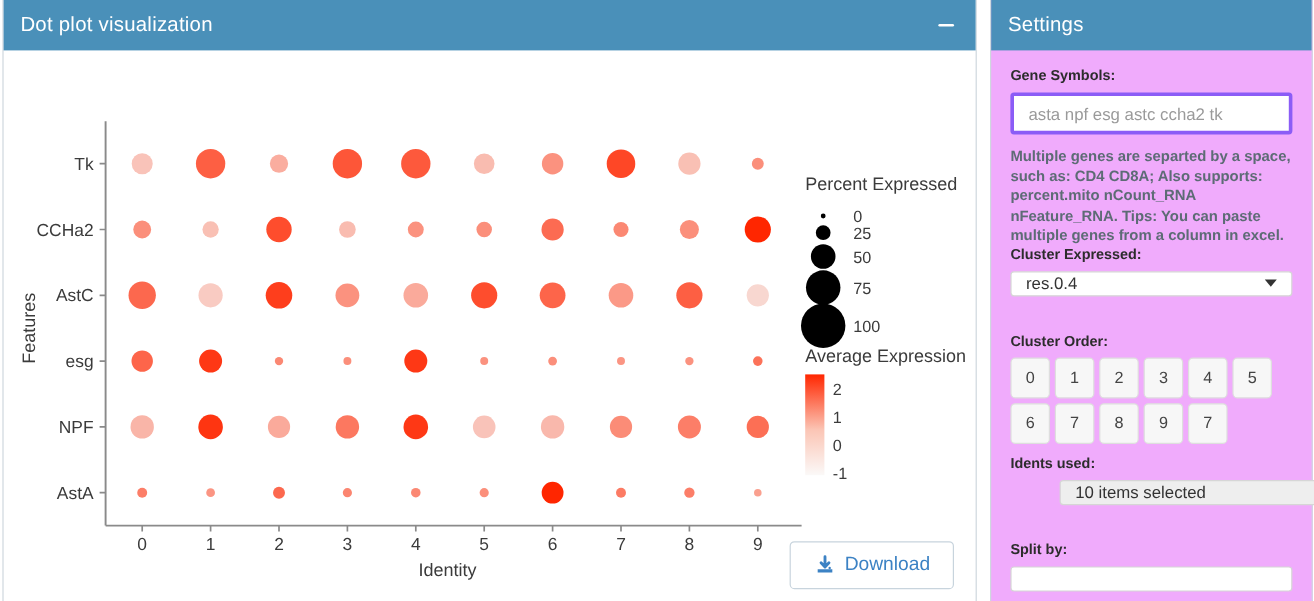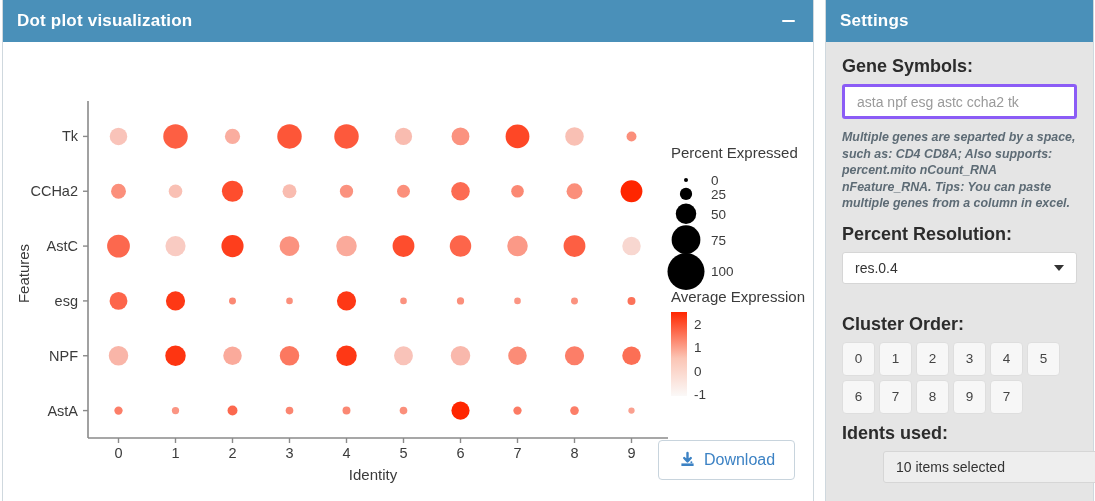--- a/index.html
+++ b/index.html
@@ -22,75 +22,75 @@
     position:relative;
     margin-left:2px;
   }
   .panel-head{
     height:42px;background:#4a90b9;
     display:flex;align-items:center;
     padding:0 14px;
     box-sizing:border-box;
   }
   .panel-head-title{
-    color:#ffffff;font-size:17px;font-weight:700;
+    color:#ffffff;font-size:17px;font-weight:400;
     letter-spacing:.2px;
   }
   .minimize-btn{
     margin-left:auto;width:22px;height:22px;
     display:flex;align-items:center;justify-content:center;
     cursor:pointer;
   }
   .minimize-btn .bar{display:block;width:13px;height:2.5px;background:#fff;border-radius:1px;}
 
   .plot-body{position:relative;height:459px;}
 
   
   .plot-area{position:absolute;left:0;top:0;}
 
   
   .download-btn{
-    position:absolute;right:18px;bottom:21px;
+    position:absolute;right:18px;bottom:10px;
     width:135px;height:38px;
     border:1px solid #c8d4dd;border-radius:4px;
     background:#fff;color:#3c82c4;
     display:flex;align-items:center;justify-content:center;gap:7px;
     font-size:16px;cursor:pointer;
   }
   .download-btn svg{display:block;}
 
   
   .panel-settings{
     width:269px;height:501px;
     box-sizing:border-box;
     margin-left:11px;
-    background:#e5e5e5;
+    background:#f0abfc;
     border:1px solid #cfd8de;
     border-top:none;border-bottom:none;
     position:relative;
   }
   .settings-body{padding:14px 16px 0 16px;}
   .lbl{
-    font-size:18px;font-weight:bold;color:#2c2c2c;
+    font-size:12px;font-weight:bold;color:#2c2c2c;
     margin:0 0 7px 0;
   }
   .txt-input{
     width:100%;height:35px;box-sizing:border-box;
     border:3px solid #8b5cf6;border-radius:3px;
     background:#fff;color:#9a9a9a;
     font-size:14px;padding:0 12px;
     font-family:"Liberation Sans",sans-serif;
     outline:none;
   }
   .helper{
     font-size:12.4px;font-weight:bold;color:#5d6b75;
-    line-height:16.5px;margin:10px 0 12px 0;font-style:italic;
+    line-height:16.5px;margin:10px 0 0 0;
   }
   .select{
-    width:100%;height:32px;box-sizing:border-box;
+    width:100%;height:21px;box-sizing:border-box;
     border:1px solid #d6d6d6;border-radius:3px;
     background:#fff;font-size:14px;color:#333;
     display:flex;align-items:center;padding:0 12px;
     position:relative;cursor:pointer;
   }
   .select.grey{background:#eeeeee;margin-left:41px;}
   .caret{
     position:absolute;right:12px;top:50%;transform:translateY(-50%);
     width:0;height:0;border-left:5px solid transparent;border-right:5px solid transparent;
     border-top:6px solid #333;
@@ -260,21 +260,21 @@
       <span class="panel-head-title">Settings</span>
     </div>
 
     <div class="settings-body">
 
       <div class="lbl">Gene Symbols:</div>
       <input class="txt-input" type="text" value="asta npf esg astc ccha2 tk" style="">
 
       <div class="helper">Multiple genes are separted by a space, such as: CD4 CD8A; Also supports: percent.mito nCount_RNA nFeature_RNA. Tips: You can paste multiple genes from a column in excel.</div>
 
-      <div class="lbl">Percent Resolution:</div>
+      <div class="lbl">Cluster Expressed:</div>
       <div class="select">
         <span>res.0.4</span>
         <span class="caret"></span>
       </div>
 
       <div class="lbl sec">Cluster Order:</div>
       <div class="chips" id="cluster-chips">
           <div class="chip">0</div>
           <div class="chip">1</div>
           <div class="chip">2</div>

